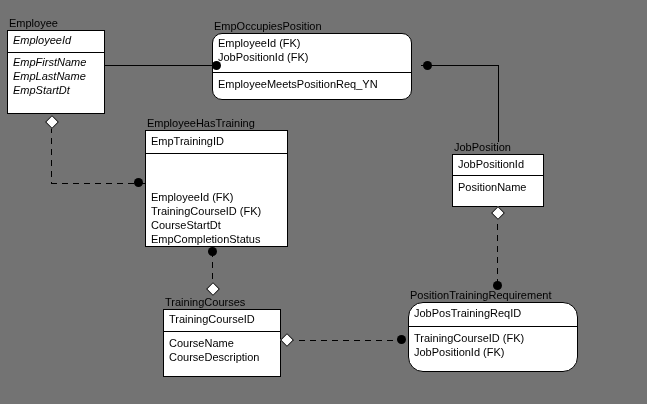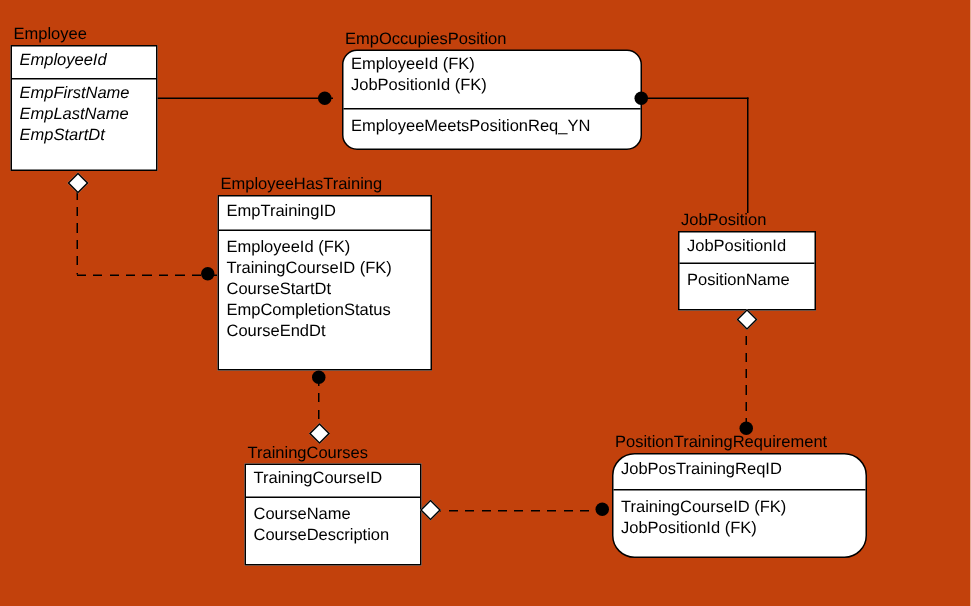--- a/index.html
+++ b/index.html
@@ -1,17 +1,17 @@
 <!DOCTYPE html>
 <html><head>
 <meta charset="utf-8">
 <style>
   html,body { margin:0; padding:0; background:#fff; }
   #canvas {
-    position:relative; width:647px; height:404px; background:#c2410c;
+    position:relative; width:647px; height:404px; background:#737373;
     font-family:"Liberation Sans", sans-serif; font-size:11px; color:#000;
     overflow:hidden;
   }
   
   .ent { position:absolute; }
   .etitle { margin-left:2px; height:14px; line-height:14px; white-space:nowrap; }
   .ebox {
     position:relative; box-sizing:border-box; background:#fff;
     border:1px solid #000; display:flex; flex-direction:column;
   }
@@ -79,36 +79,36 @@
         <div class="row">EmployeeId</div>
       </div>
       <div class="sec attrs">
         <div class="row">EmpFirstName</div>
         <div class="row">EmpLastName</div>
         <div class="row">EmpStartDt</div>
       </div>
     </div>
   </div>
 
-  <div class="ent" style="left:228px; top:19px;">
+  <div class="ent" style="left:212px; top:19px;">
     <div class="etitle">EmpOccupiesPosition</div>
     <div class="ebox rounded" style="width:200px; height:67px;">
       <div class="sec key" style="height:39px;">
         <div class="row">EmployeeId (FK)</div>
         <div class="row">JobPositionId (FK)</div>
       </div>
       <div class="sec attrs" style="padding-top:4px;">
         <div class="row">EmployeeMeetsPositionReq_YN</div>
       </div>
     </div>
   </div>
 
   <div class="ent" style="left:145px; top:116px;">
     <div class="etitle">EmployeeHasTraining</div>
-    <div class="ebox" style="width:143px; height:117px;">
+    <div class="ebox" style="width:143px; height:117px;gap:32px;">
       <div class="sec key" style="height:23px; padding-top:3px;">
         <div class="row">EmpTrainingID</div>
       </div>
       <div class="sec attrs" style="padding-top:4px;">
         <div class="row">EmployeeId (FK)</div>
         <div class="row">TrainingCourseID (FK)</div>
         <div class="row">CourseStartDt</div>
         <div class="row">EmpCompletionStatus</div>
         <div class="row">CourseEndDt</div>
       </div>

